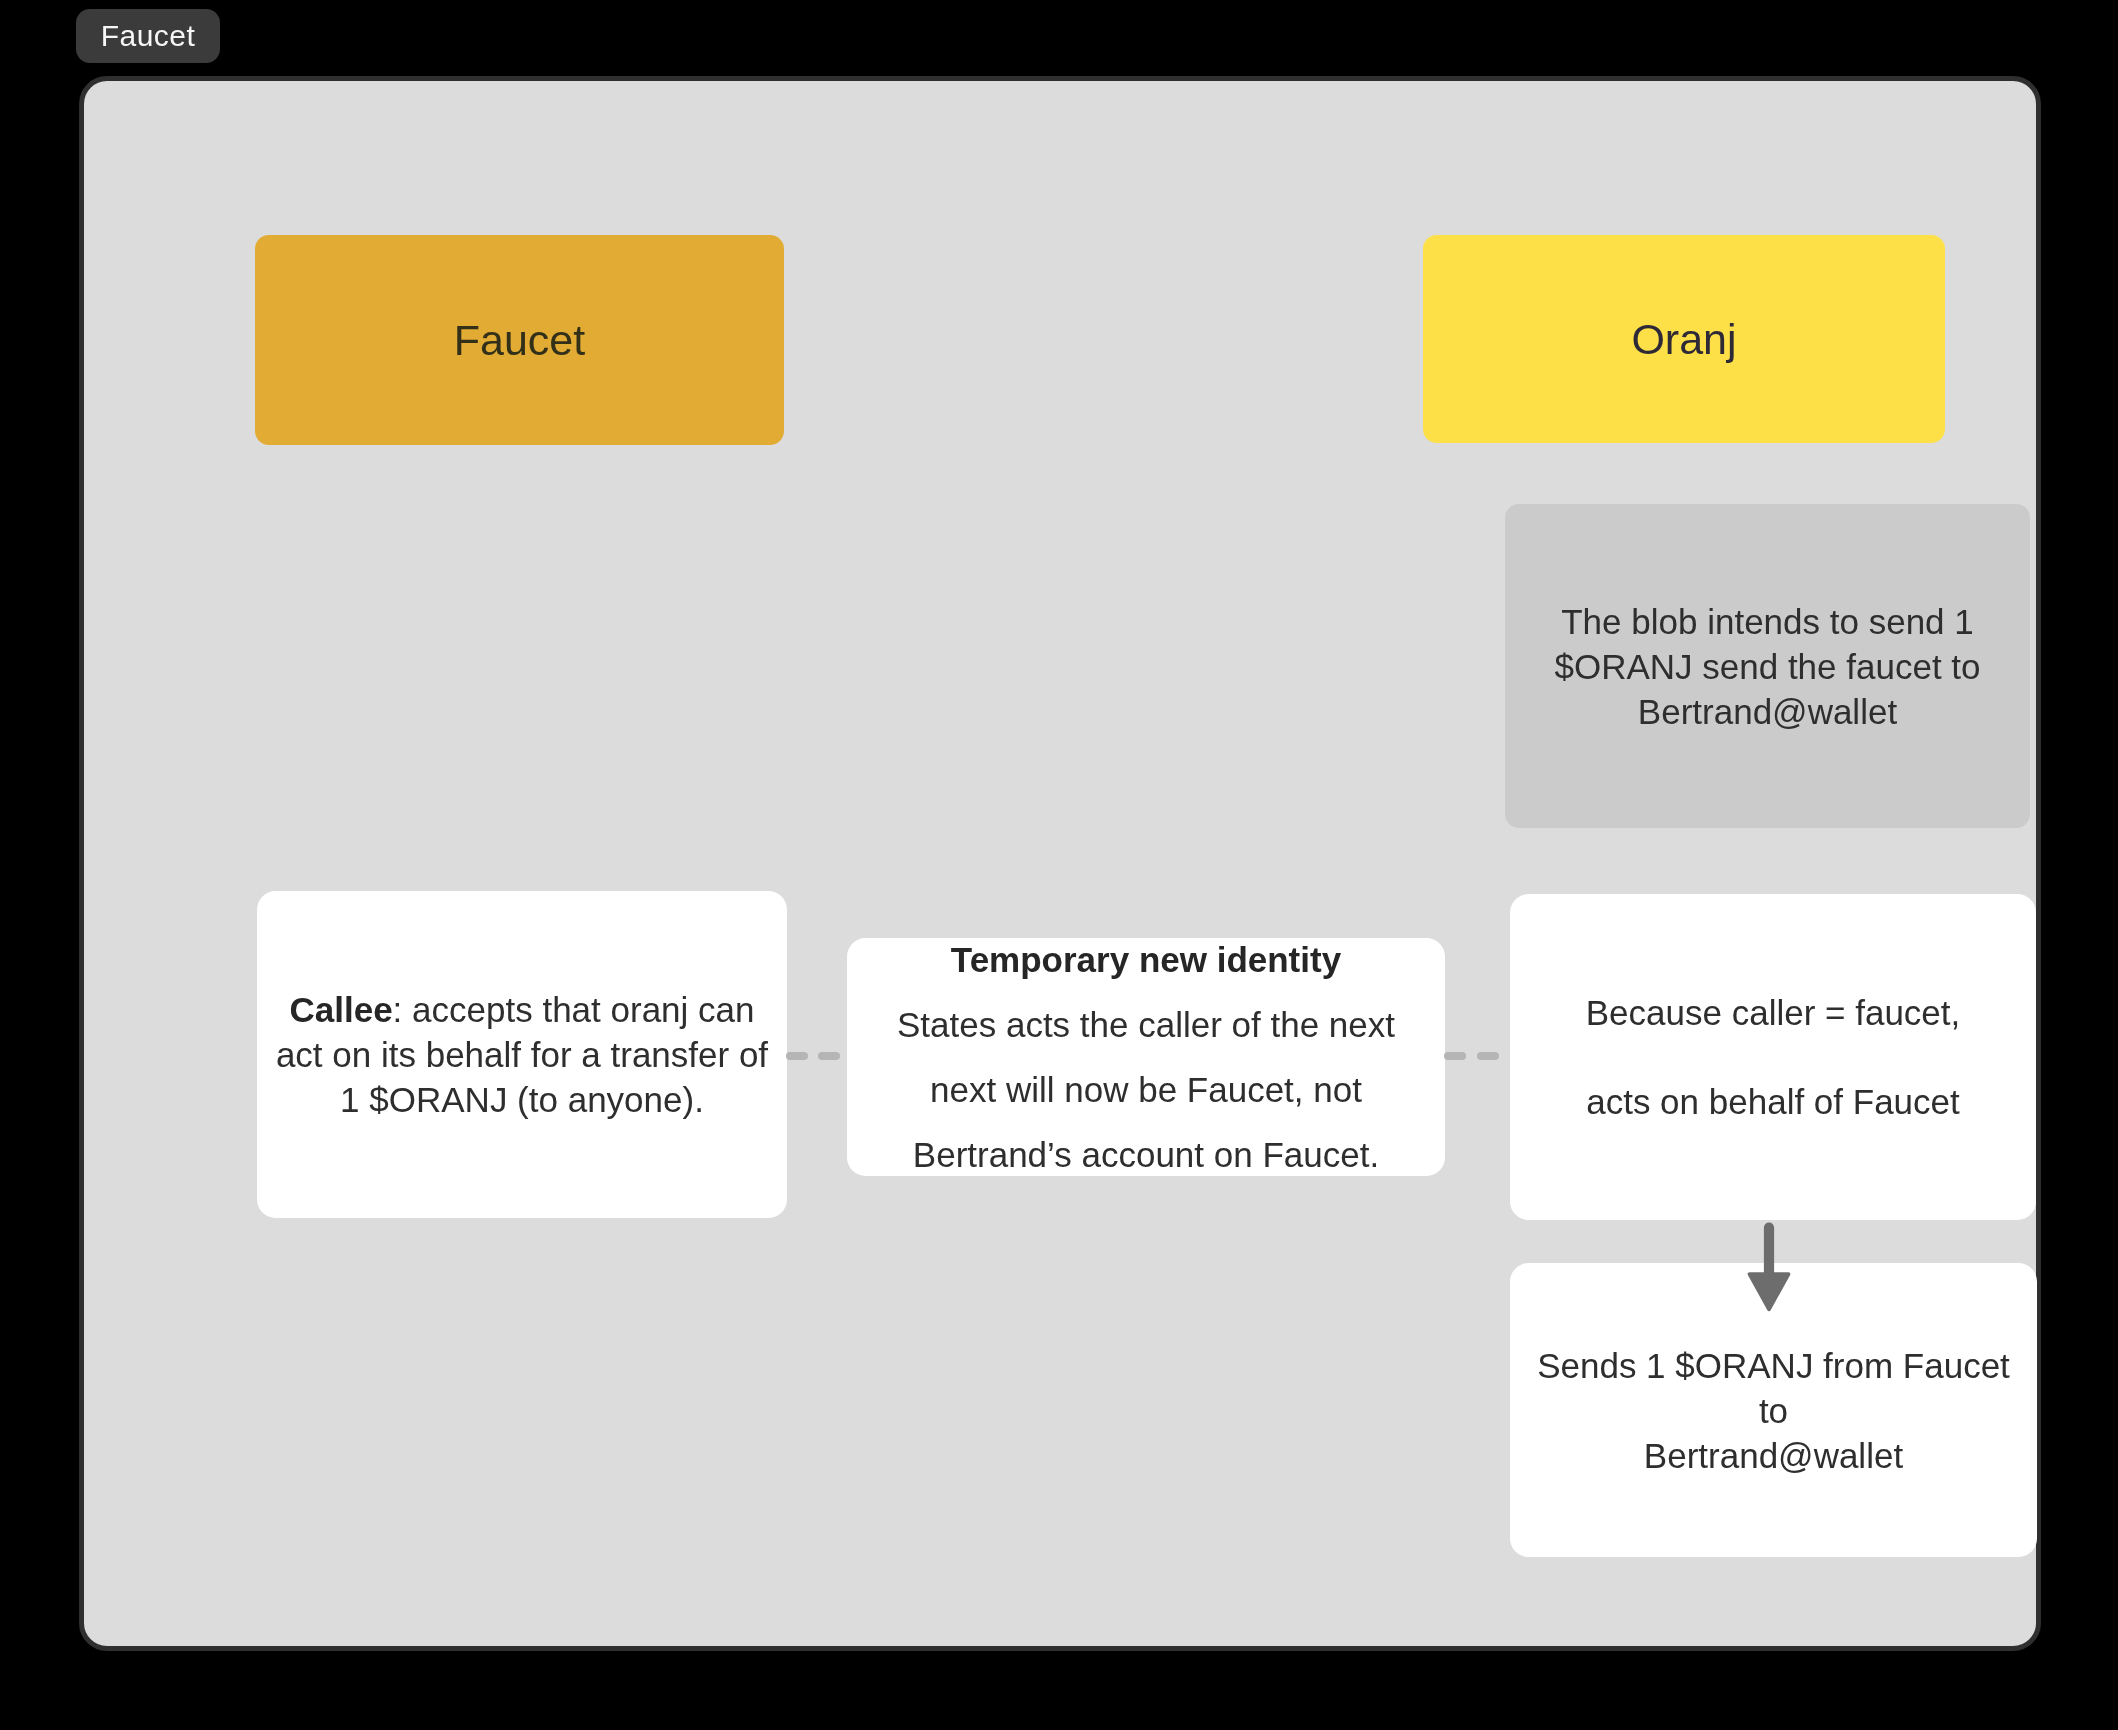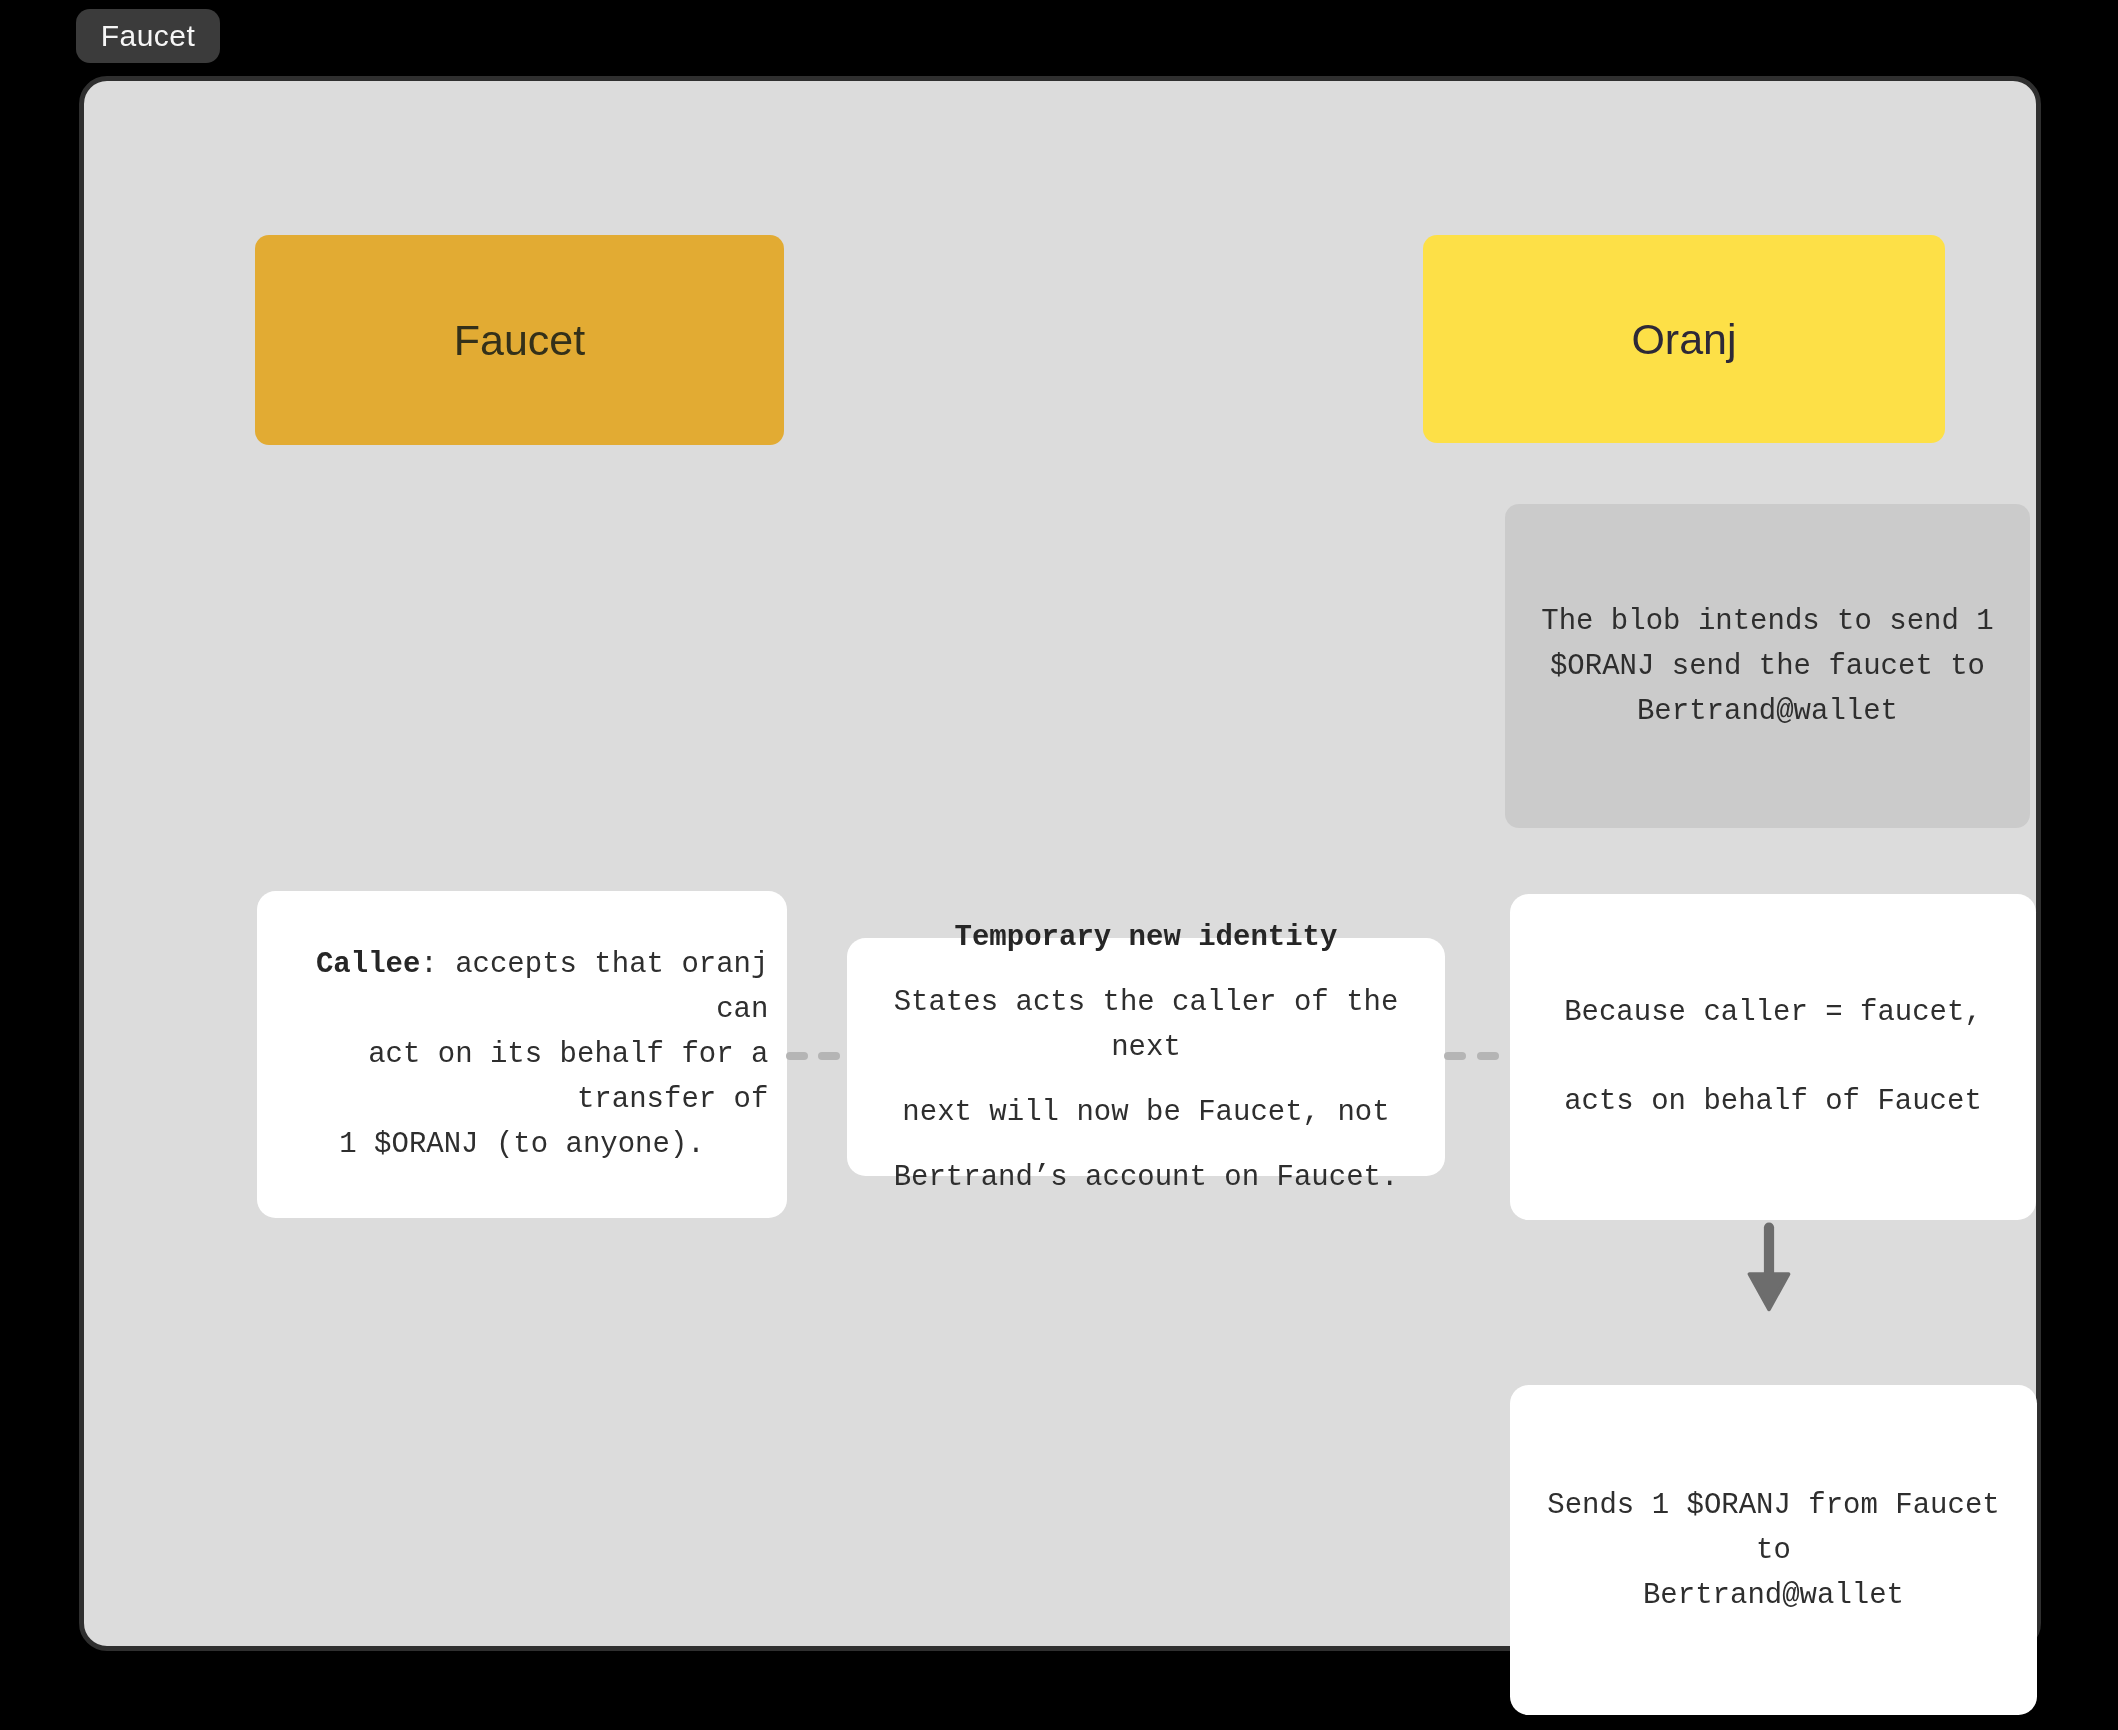--- a/index.html
+++ b/index.html
@@ -59,25 +59,24 @@
   .node-faucet .heading { color: #33301a; }
   .node-oranj {
     left: 1339px; top: 154px;
     width: 522px; height: 208px;
     background: #fde047;
     text-align: center;
   }
   .node-oranj .heading { color: #2d2937; }
   .note {
     border-radius: 17px;
-    font-size: 29px;
+    font-size: 35px;
     line-height: 45px;
     color: #2e2e2e;
     padding: 9.3px 18.6px;
-    font-family: Liberation Mono, monospace;
   }
   .note .line { display: block; }
   .note .note-title { font-weight: 700; color: #262626; }
   .note b { font-weight: 700; color: #262626; }
   .note-gray {
     left: 1421px; top: 423px;
     width: 525px; height: 324px;
     background: #cbcbcb;
     border-radius: 14px;
   }
@@ -88,22 +87,22 @@
   }
   .note-identity {
     left: 763px; top: 857px;
     width: 598px; height: 238px; gap: 20px;
   }
   .note-because {
     left: 1426px; top: 813px;
     width: 526px; height: 326px; gap: 44px;
   }
   .note-sends {
-    left: 1426px; top: 1304px;
-    width: 527px; height: 330px;
+    left: 1426px; top: 1182px;
+    width: 527px; height: 294px;
   }
   
   .dash {
     position: absolute;
     height: 8.4px;
     width: 22.4px;
     border-radius: 4.7px;
     background: #b5b5b5;
     top: 971px;
   }

